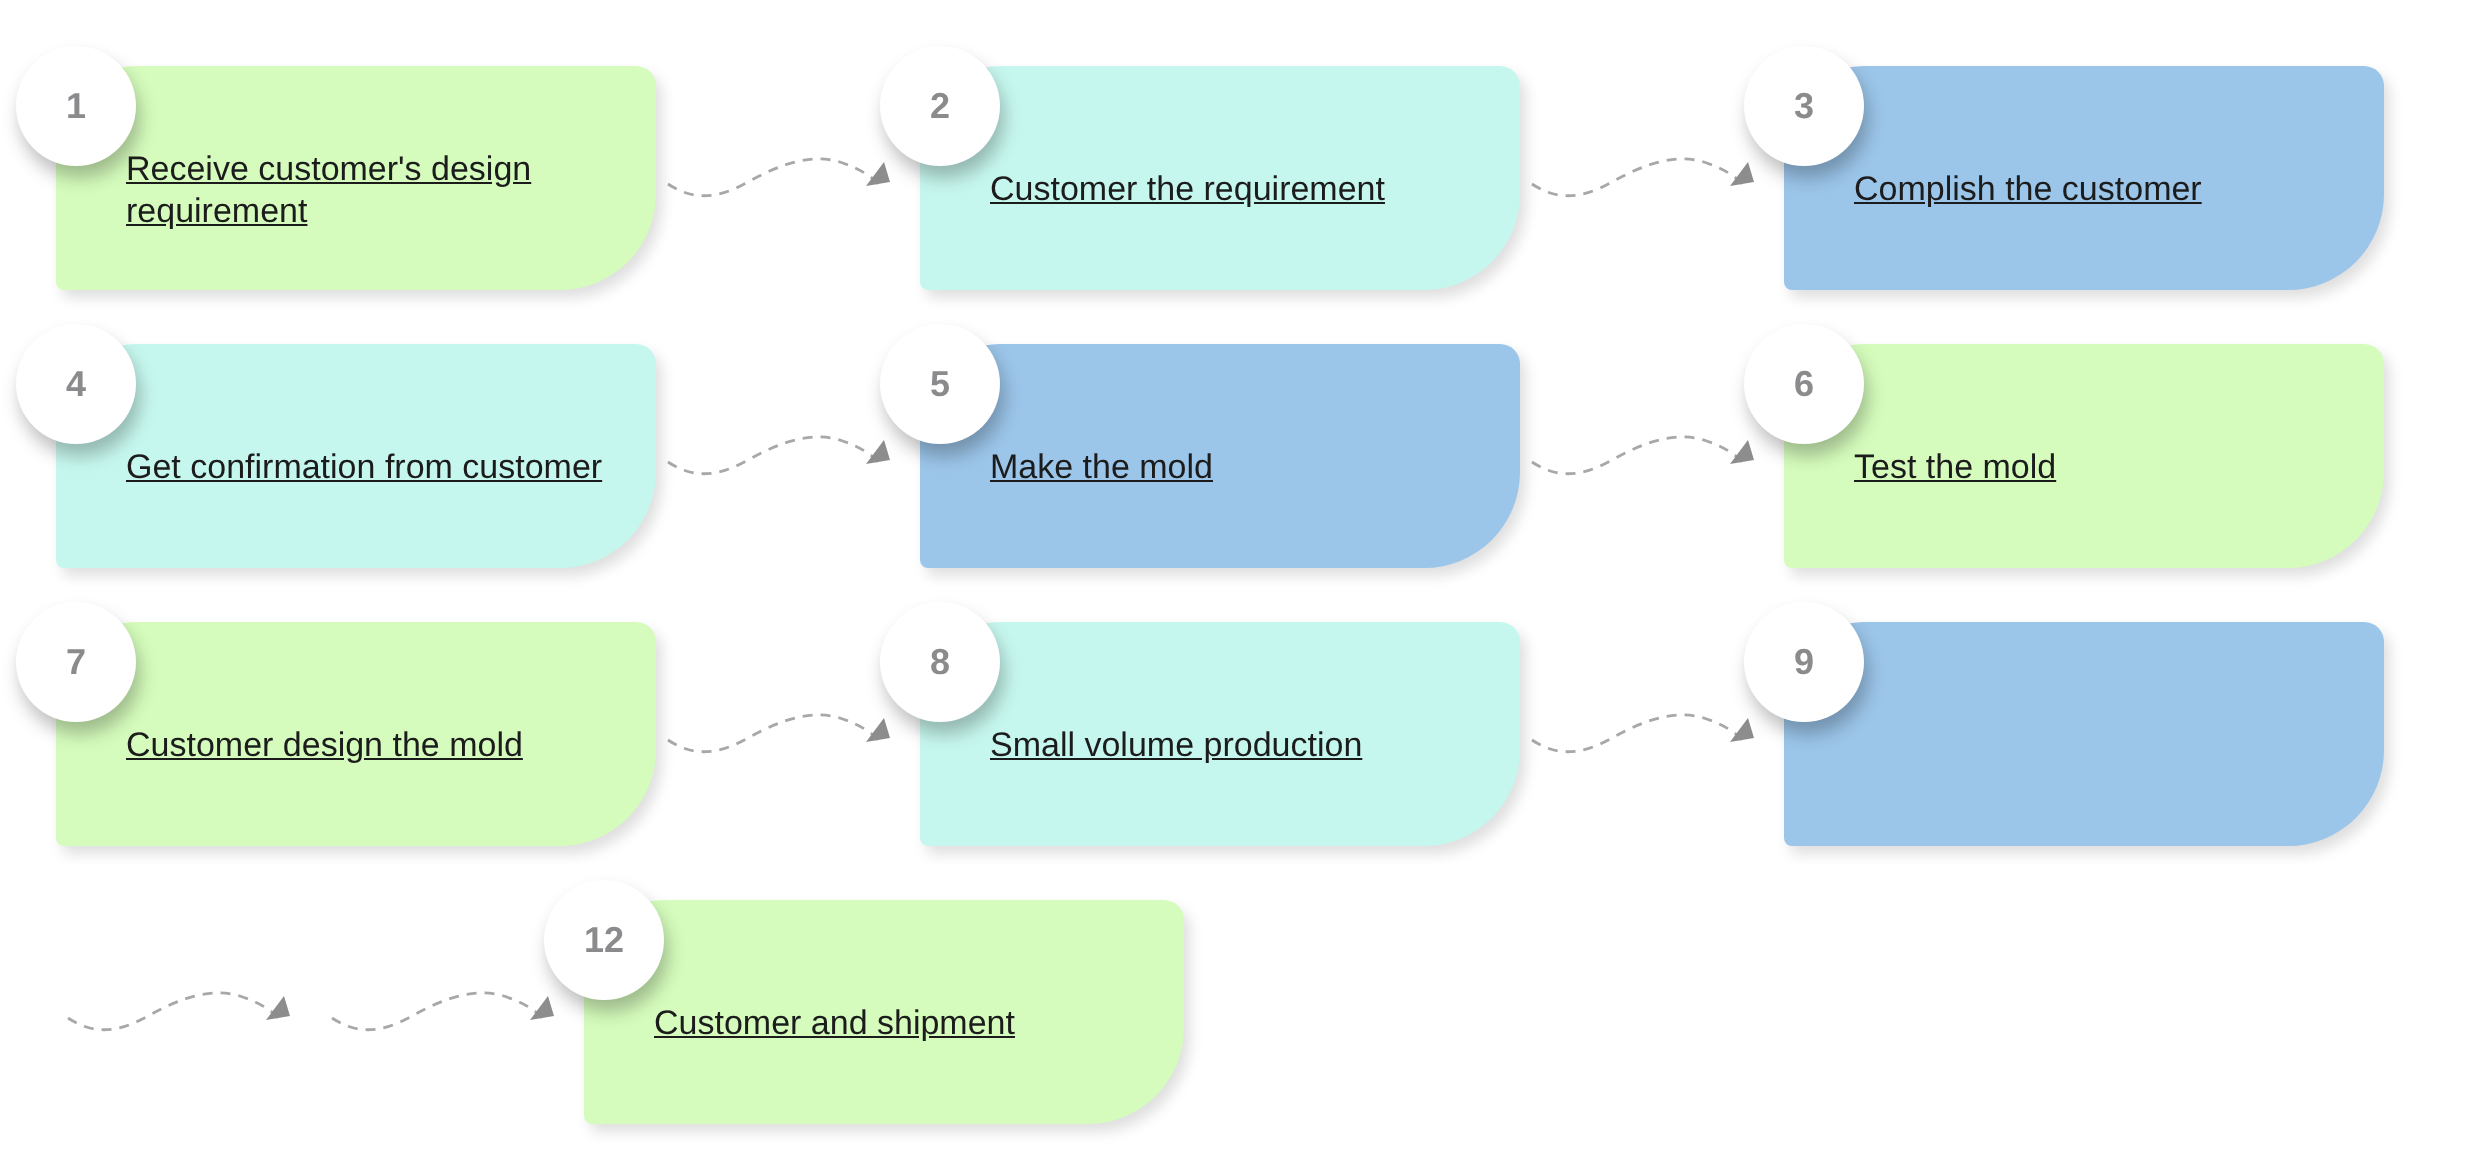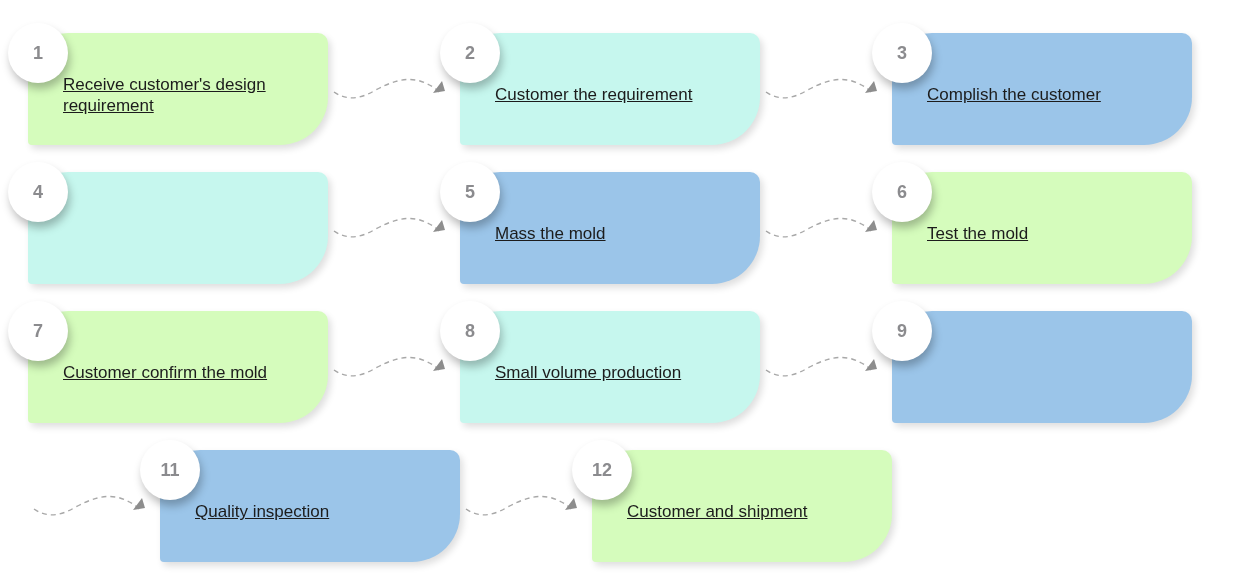--- a/index.html
+++ b/index.html
@@ -90,43 +90,44 @@
     </svg>
     <div class="step-card" data-color="blue">
       <div class="step-badge">3</div>
       <div class="step-label">Complish the customer</div>
     </div>
   </div>
 
   <div class="flow-row">
     <div class="step-card" data-color="cyan">
       <div class="step-badge">4</div>
+      <div class="step-label">Get confirmation from customer</div>
     </div>
     <svg class="arrow-gap" viewBox="0 0 132 40">
       <path d="M6,23 C18,31 30,31 46,22 C64,12 78,8 92,12 C101,15 108,19 112,24" fill="none" stroke="#a8a8a8" stroke-width="1.4" stroke-dasharray="5,4"></path>
       <polygon points="114,12 105,24 117,22" fill="#8d8d8d"></polygon>
     </svg>
     <div class="step-card" data-color="blue">
       <div class="step-badge">5</div>
-      <div class="step-label">Mass the mold</div>
+      <div class="step-label">Make the mold</div>
     </div>
     <svg class="arrow-gap" viewBox="0 0 132 40">
       <path d="M6,23 C18,31 30,31 46,22 C64,12 78,8 92,12 C101,15 108,19 112,24" fill="none" stroke="#a8a8a8" stroke-width="1.4" stroke-dasharray="5,4"></path>
       <polygon points="114,12 105,24 117,22" fill="#8d8d8d"></polygon>
     </svg>
     <div class="step-card" data-color="green">
       <div class="step-badge">6</div>
       <div class="step-label">Test the mold</div>
     </div>
   </div>
 
   <div class="flow-row">
     <div class="step-card" data-color="green">
       <div class="step-badge">7</div>
-      <div class="step-label">Customer confirm the mold</div>
+      <div class="step-label">Customer design the mold</div>
     </div>
     <svg class="arrow-gap" viewBox="0 0 132 40">
       <path d="M6,23 C18,31 30,31 46,22 C64,12 78,8 92,12 C101,15 108,19 112,24" fill="none" stroke="#a8a8a8" stroke-width="1.4" stroke-dasharray="5,4"></path>
       <polygon points="114,12 105,24 117,22" fill="#8d8d8d"></polygon>
     </svg>
     <div class="step-card" data-color="cyan">
       <div class="step-badge">8</div>
       <div class="step-label">Small volume production</div>
     </div>
     <svg class="arrow-gap" viewBox="0 0 132 40">
@@ -136,24 +137,20 @@
     <div class="step-card" data-color="blue">
       <div class="step-badge">9</div>
     </div>
   </div>
 
   <div class="flow-row">
     <svg class="arrow-gap" viewBox="0 0 132 40">
       <path d="M6,23 C18,31 30,31 46,22 C64,12 78,8 92,12 C101,15 108,19 112,24" fill="none" stroke="#a8a8a8" stroke-width="1.4" stroke-dasharray="5,4"></path>
       <polygon points="114,12 105,24 117,22" fill="#8d8d8d"></polygon>
     </svg>
-    <div class="step-card" data-color="blue">
-      <div class="step-badge">11</div>
-      <div class="step-label">Quality inspection</div>
-    </div>
     <svg class="arrow-gap" viewBox="0 0 132 40">
       <path d="M6,23 C18,31 30,31 46,22 C64,12 78,8 92,12 C101,15 108,19 112,24" fill="none" stroke="#a8a8a8" stroke-width="1.4" stroke-dasharray="5,4"></path>
       <polygon points="114,12 105,24 117,22" fill="#8d8d8d"></polygon>
     </svg>
     <div class="step-card" data-color="green">
       <div class="step-badge">12</div>
       <div class="step-label">Customer and shipment</div>
     </div>
   </div>
 

